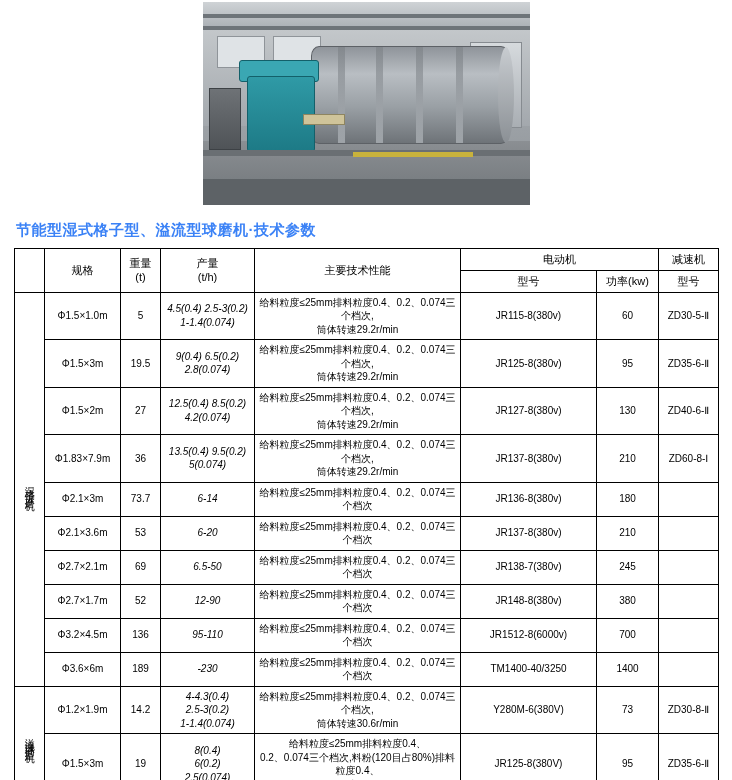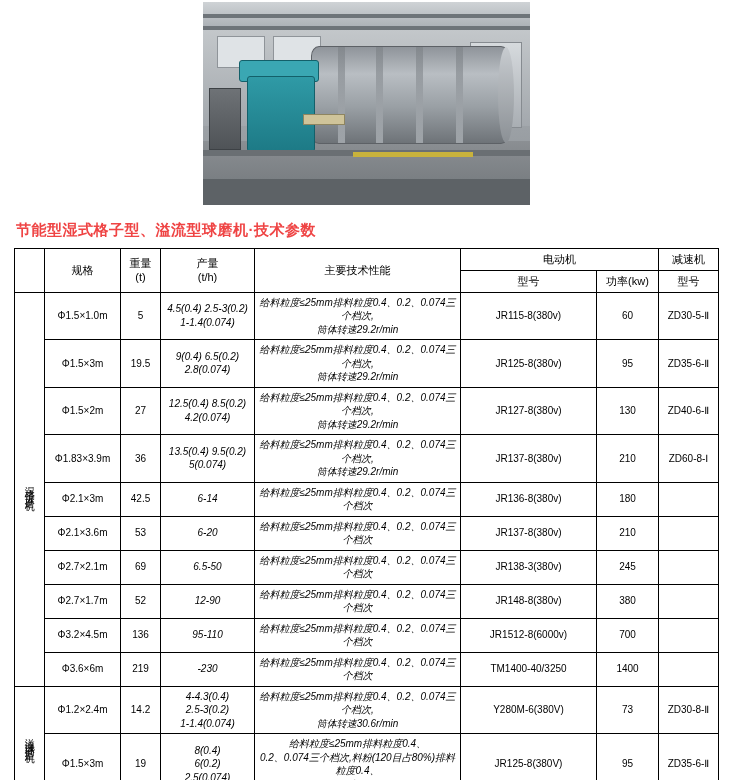--- a/index.html
+++ b/index.html
@@ -98,21 +98,21 @@
     position: absolute; left: 150px; top: 150px; width: 120px; height: 5px;
     background: #c8b23c;
   }
   .ph-duct {
     position: absolute; right: 8px; top: 40px; width: 50px; height: 84px;
     background: linear-gradient(#d6dadd,#a9aeb3);
     border: 1px solid #868b90;
   }
   
   .doc-title {
-    color: #ef4444;
+    color: #3b82f6;
     font-weight: bold;
     font-size: 15px;
     padding: 16px 0 8px 16px;
     letter-spacing: .5px;
   }
   
   table.spec {
     border-collapse: collapse;
     margin: 0 14px 10px 14px;
     width: 704px;
@@ -128,21 +128,20 @@
   }
   table.spec th {
     font-weight: normal;
     font-size: 11px;
   }
   td.perf {
     text-align: left;
     padding-left: 5px;
     font-size: 9px;
     line-height: 1.45;
-    font-style: italic;
   }
   td.cap {
     font-size: 9.5px;
     line-height: 1.45;
     font-style: italic;
   }
   td.grp {
     width: 26px;
     font-size: 11px;
     letter-spacing: 2px;
@@ -252,52 +251,52 @@
         <tr>
           <td>Φ1.5×2m</td>
           <td>27</td>
           <td class="cap">12.5(0.4)  8.5(0.2)<br>4.2(0.074)</td>
           <td class="perf">给料粒度≤25mm排料粒度0.4、0.2、0.074三个档次,<br>筒体转速29.2r/min</td>
           <td>JR127-8(380v)</td>
           <td>130</td>
           <td>ZD40-6-Ⅱ</td>
         </tr>
         <tr>
-          <td>Φ1.83×3.9m</td>
+          <td>Φ1.83×7.9m</td>
           <td>36</td>
           <td class="cap">13.5(0.4)  9.5(0.2)<br>5(0.074)</td>
           <td class="perf">给料粒度≤25mm排料粒度0.4、0.2、0.074三个档次,<br>筒体转速29.2r/min</td>
           <td>JR137-8(380v)</td>
           <td>210</td>
           <td>ZD60-8-Ⅰ</td>
         </tr>
         <tr>
           <td>Φ2.1×3m</td>
-          <td>42.5</td>
+          <td>73.7</td>
           <td class="cap">6-14</td>
           <td class="perf">给料粒度≤25mm排料粒度0.4、0.2、0.074三个档次</td>
           <td>JR136-8(380v)</td>
           <td>180</td>
           <td></td>
         </tr>
         <tr>
           <td>Φ2.1×3.6m</td>
           <td>53</td>
           <td class="cap">6-20</td>
           <td class="perf">给料粒度≤25mm排料粒度0.4、0.2、0.074三个档次</td>
           <td>JR137-8(380v)</td>
           <td>210</td>
           <td></td>
         </tr>
         <tr>
           <td>Φ2.7×2.1m</td>
           <td>69</td>
           <td class="cap">6.5-50</td>
           <td class="perf">给料粒度≤25mm排料粒度0.4、0.2、0.074三个档次</td>
-          <td>JR138-3(380v)</td>
+          <td>JR138-7(380v)</td>
           <td>245</td>
           <td></td>
         </tr>
         <tr>
           <td>Φ2.7×1.7m</td>
           <td>52</td>
           <td class="cap">12-90</td>
           <td class="perf">给料粒度≤25mm排料粒度0.4、0.2、0.074三个档次</td>
           <td>JR148-8(380v)</td>
           <td>380</td>
@@ -307,30 +306,30 @@
           <td>Φ3.2×4.5m</td>
           <td>136</td>
           <td class="cap">95-110</td>
           <td class="perf">给料粒度≤25mm排料粒度0.4、0.2、0.074三个档次</td>
           <td>JR1512-8(6000v)</td>
           <td>700</td>
           <td></td>
         </tr>
         <tr>
           <td>Φ3.6×6m</td>
-          <td>219</td>
+          <td>189</td>
           <td class="cap">-230</td>
           <td class="perf">给料粒度≤25mm排料粒度0.4、0.2、0.074三个档次</td>
           <td>TM1400-40/3250</td>
           <td>1400</td>
           <td></td>
         </tr>
         <tr>
           <td class="grp" rowspan="2"><span class="vert">溢流球磨型机</span></td>
-          <td>Φ1.2×2.4m</td>
+          <td>Φ1.2×1.9m</td>
           <td>14.2</td>
           <td class="cap">4-4.3(0.4)<br>2.5-3(0.2)<br>1-1.4(0.074)</td>
           <td class="perf">给料粒度≤25mm排料粒度0.4、0.2、0.074三个档次,<br>筒体转速30.6r/min</td>
           <td>Y280M-6(380V)</td>
           <td>73</td>
           <td>ZD30-8-Ⅱ</td>
         </tr>
         <tr>
           <td>Φ1.5×3m</td>
           <td>19</td>

